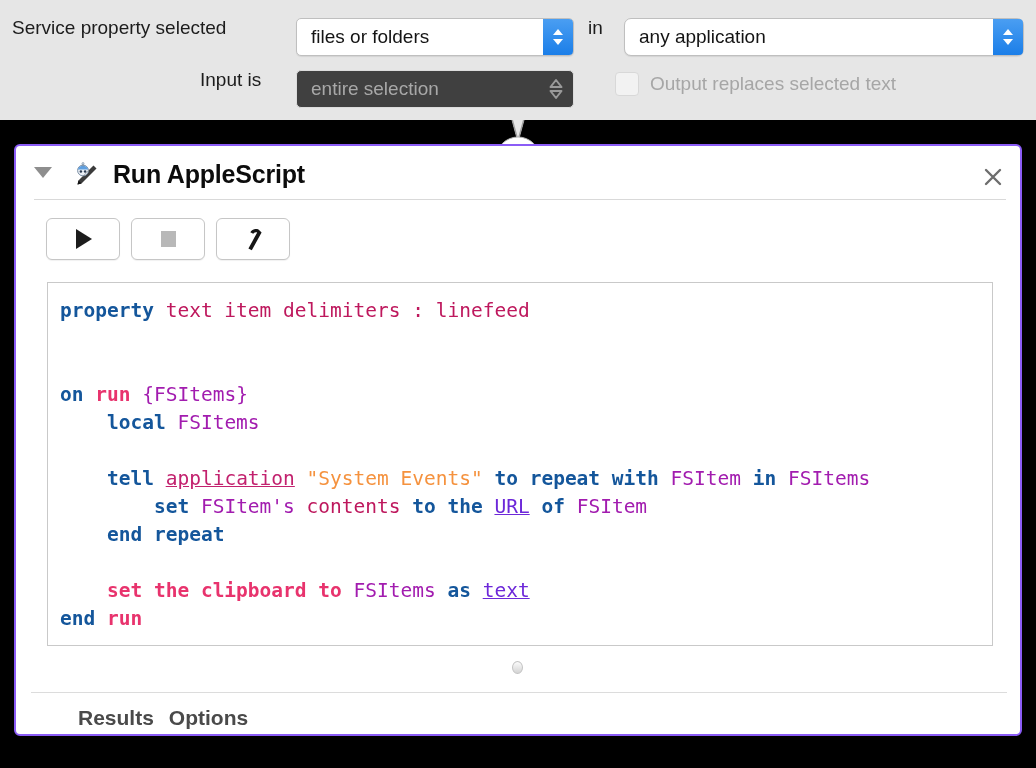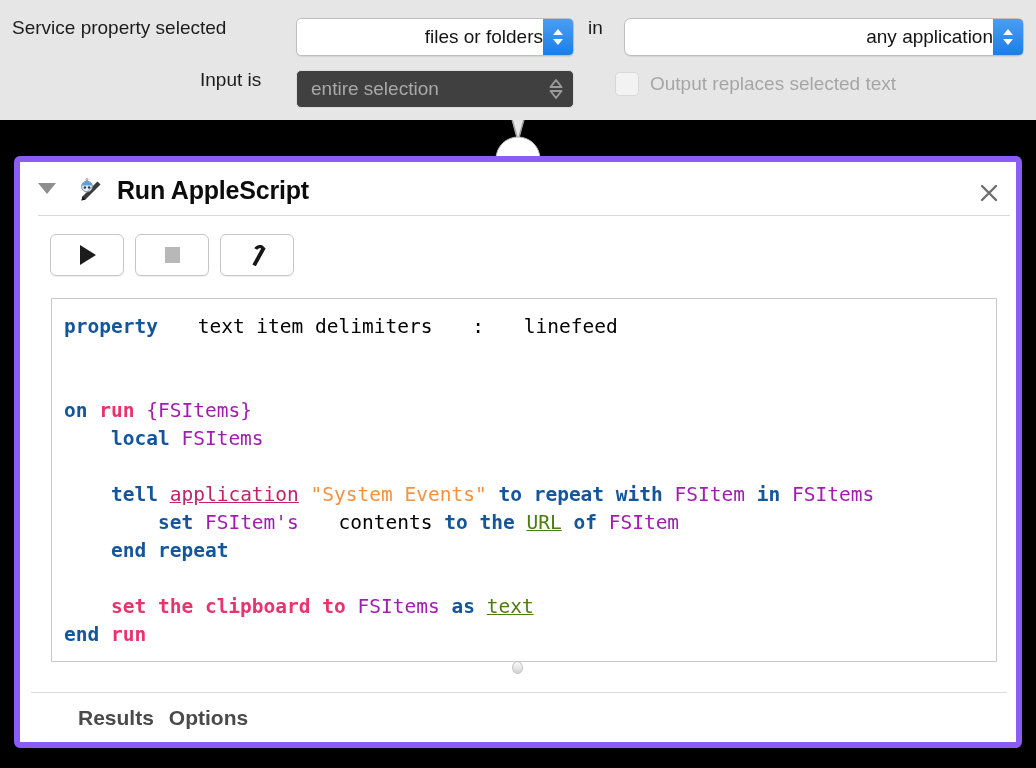--- a/index.html
+++ b/index.html
@@ -58,21 +58,20 @@
     align-items: center;
     box-shadow: 0 1px 1px rgba(0,0,0,0.08);
   }
   .popup .ptext {
     flex: 1;
     padding-left: 14px;
     font-size: 19px;
     color: #141414;
     white-space: nowrap;
     overflow: hidden;
-    text-align: right;
   }
   .popup .stepper {
     width: 30px;
     height: 36px;
     margin-right: 0px;
     border-radius: 0 4px 4px 0;
     background: linear-gradient(#4a9ef2, #1b7ee8);
     display: flex;
     flex-direction: column;
     align-items: center;
@@ -130,25 +129,25 @@
     width: 60px;
     height: 22px;
     overflow: hidden;
   }
   .notch svg { display: block; }
 
   
   .action-panel {
     position: absolute;
     left: 14px;
-    top: 156px;
+    top: 144px;
     width: 1008px;
     height: 592px;
     background: #ffffff;
-    border: 6px solid #8b5cf6;
+    border: 2px solid #8b5cf6;
     border-radius: 6px;
     box-sizing: border-box;
   }
   
   .panel-bump {
     position: absolute;
     left: 494px;
     top: 133px;
     width: 48px;
     height: 26px;
@@ -241,24 +240,24 @@
     padding: 14px 0 0 12px;
     font-family: "DejaVu Sans Mono", monospace;
     font-size: 19.5px;
     line-height: 28px;
     color: #444444;
     white-space: pre;
     letter-spacing: 0px;
   }
   .k-blue    { color: #14569b; font-weight: bold; }
   .k-pink    { color: #e8336d; font-weight: bold; }
-  .k-purple  { color: #000000; margin-left: 28px; }
+  .k-purple  { color: #be185d; }
   .k-string  { color: #f5923e; }
   .k-plain   { color: #a21caf; }
-  .k-link    { color: #4d7c0f; text-decoration: underline; margin-top: 32px; }
+  .k-link    { color: #6d28d9; text-decoration: underline; margin-top: 32px; }
   .k-linkb   { color: #c2216e; text-decoration: underline; }
 
   
   .grip {
     position: absolute;
     left: 512px;
     top: 661px;
     width: 11px;
     height: 13px;
     border-radius: 50%;

